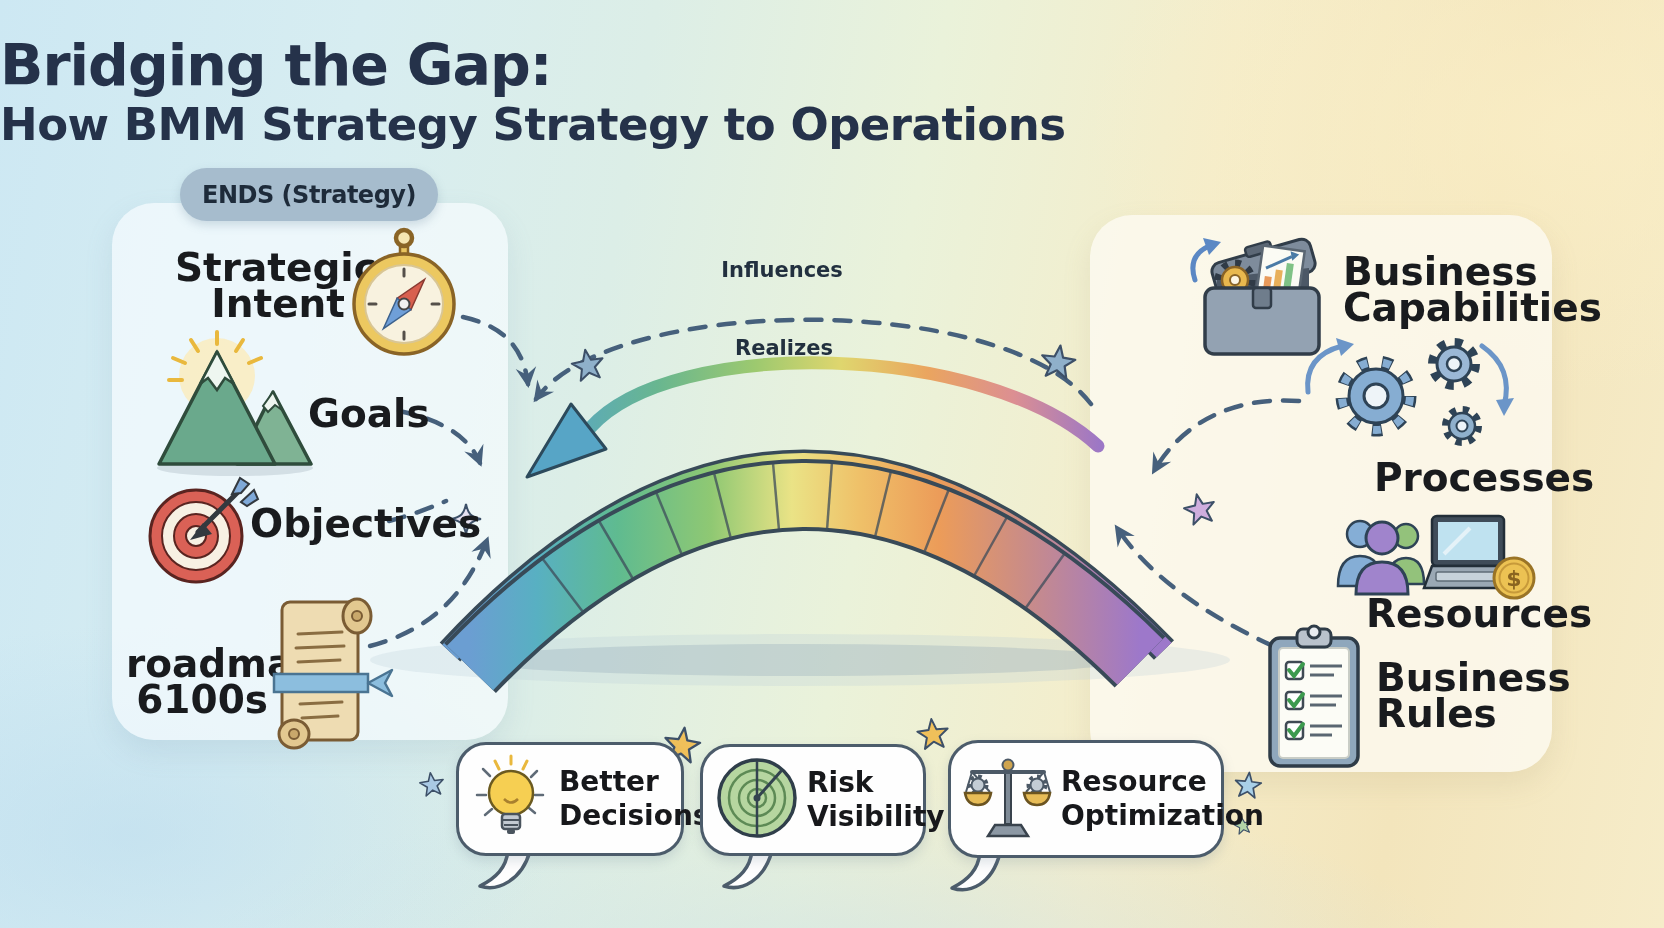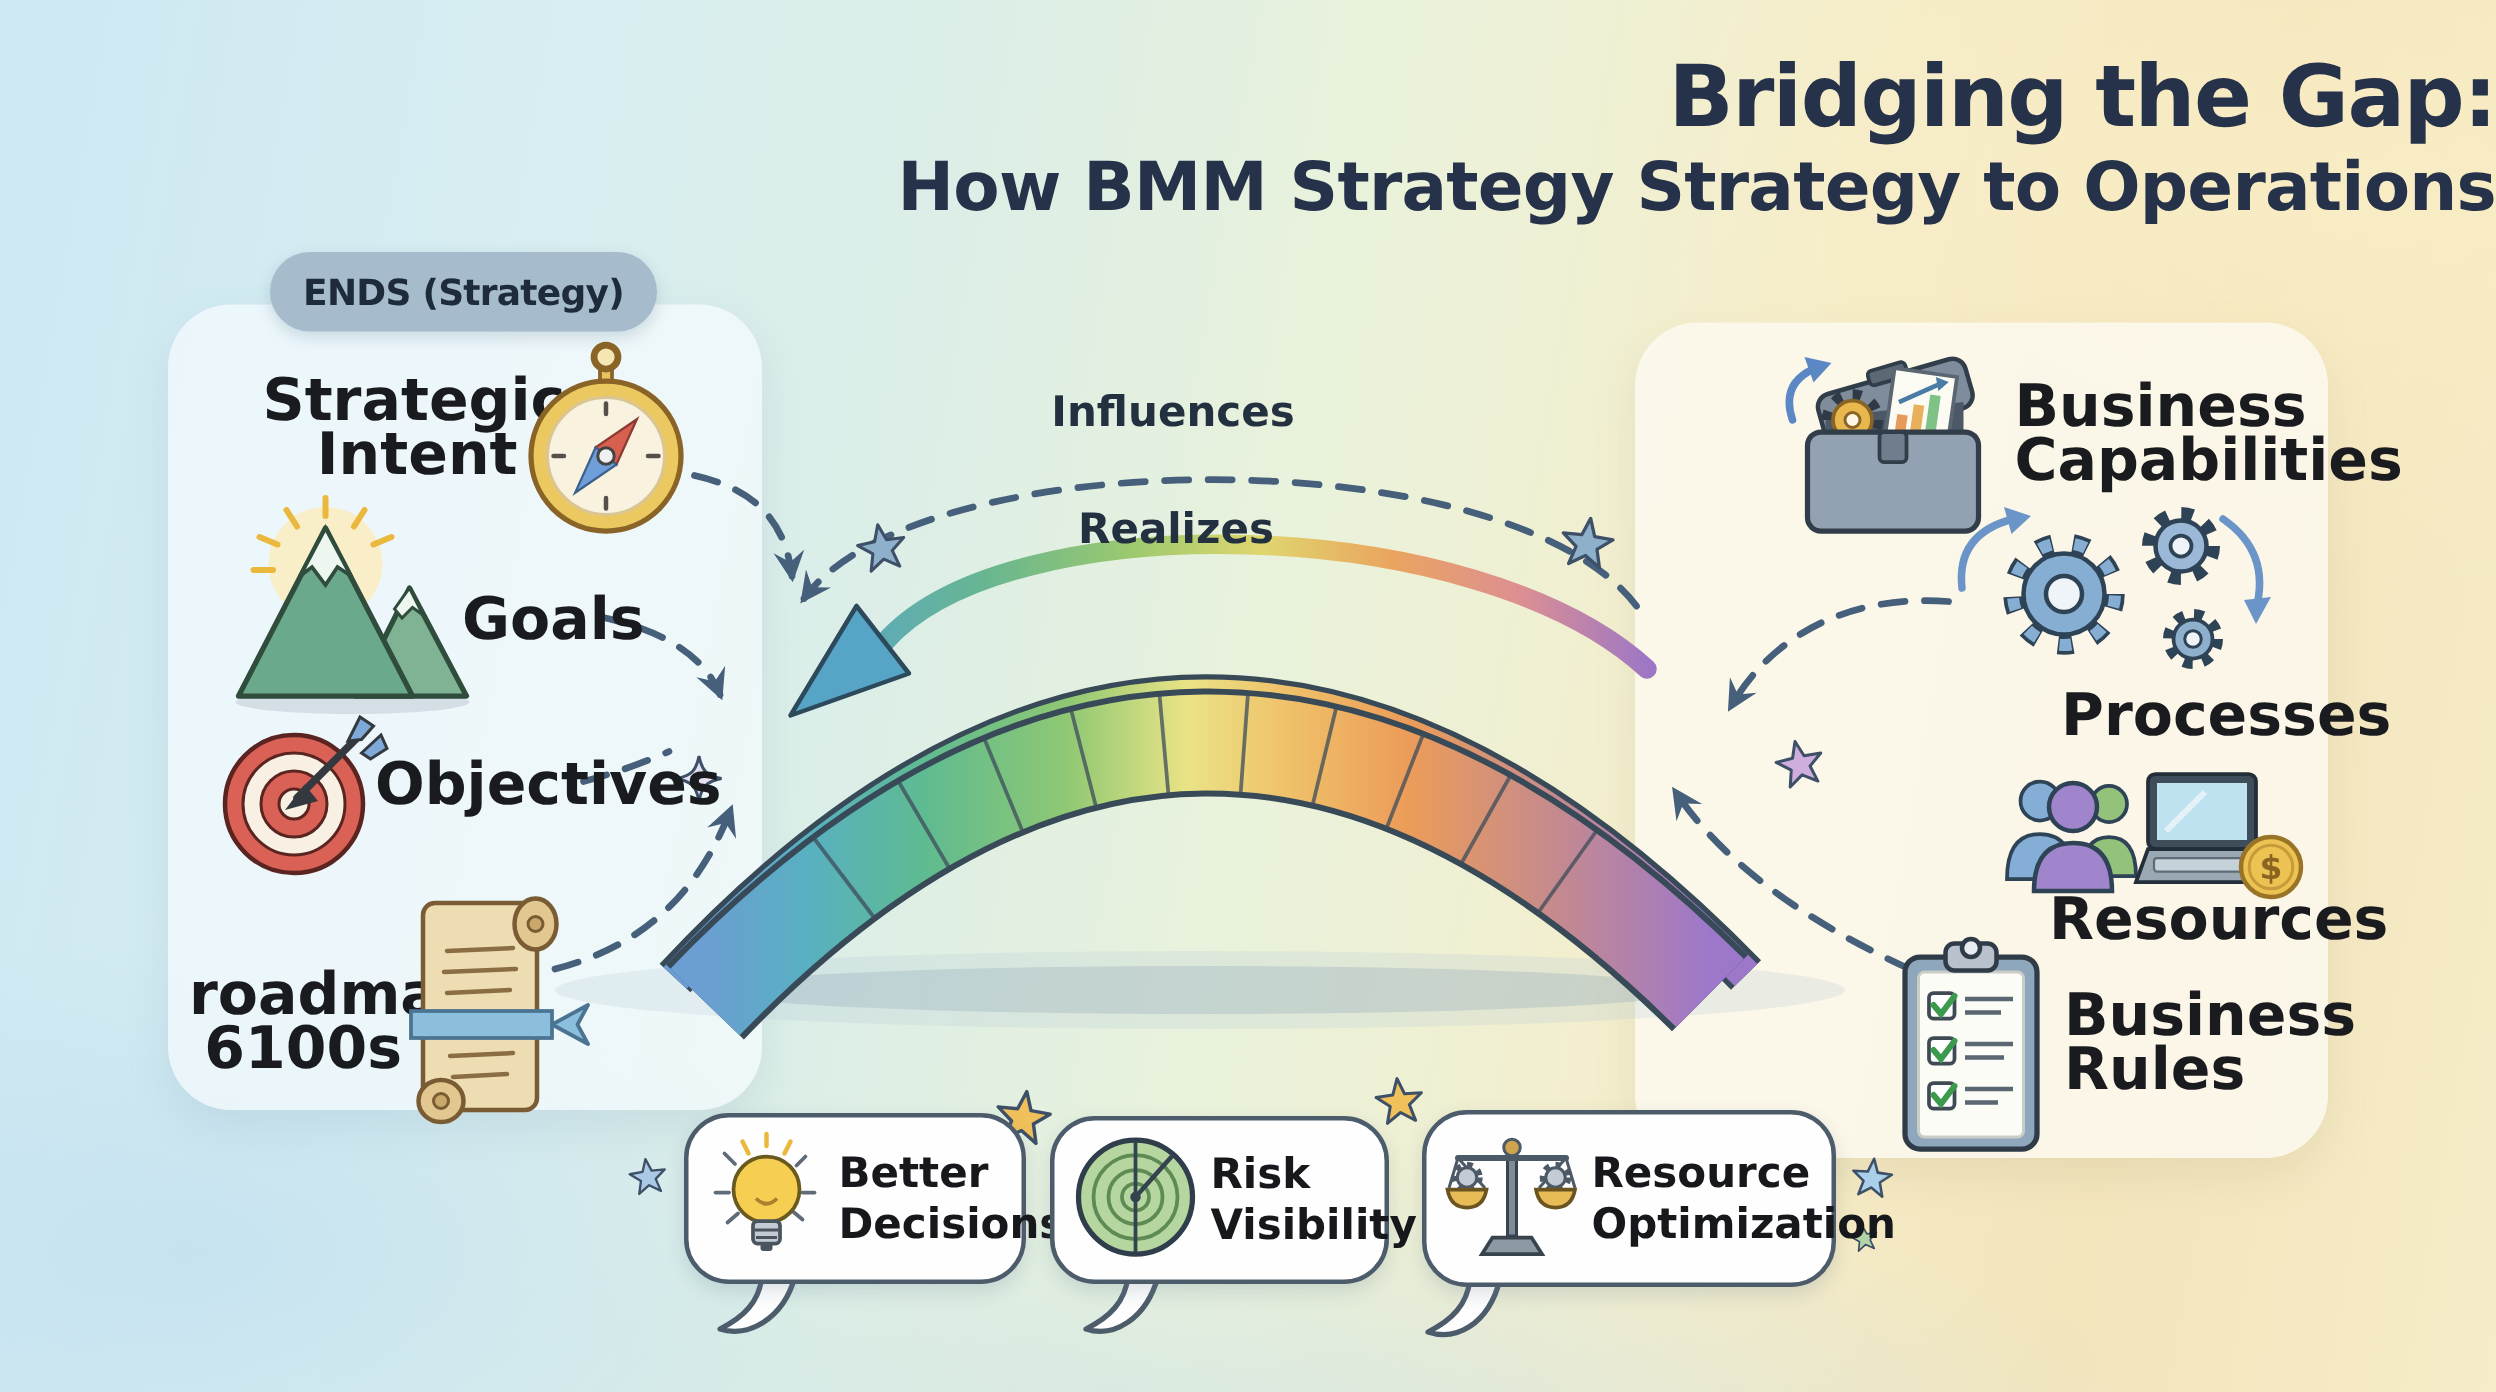--- a/index.html
+++ b/index.html
@@ -10,30 +10,30 @@
       radial-gradient(ellipse 600px 300px at 8% 90%, rgba(186,219,238,.55), transparent 70%),
       radial-gradient(ellipse 700px 380px at 94% 14%, rgba(250,238,198,.8), transparent 70%),
       radial-gradient(ellipse 900px 260px at 50% 104%, rgba(203,226,232,.6), transparent 70%),
       linear-gradient(100deg,#cde8f3 0%,#d7edf1 20%,#dceee7 36%,#eaf2da 52%,#f5edca 68%,#f3e5bc 84%,#f6ecc9 100%);
   }
   .panel{position:absolute;z-index:1;border-radius:42px;}
   .panel.ends{left:112px;top:203px;width:396px;height:537px;background:rgba(248,252,255,.68);box-shadow:0 12px 28px rgba(120,150,175,.16);}
   .panel.means{left:1090px;top:215px;width:462px;height:557px;background:rgba(253,250,241,.8);box-shadow:0 12px 28px rgba(160,150,110,.15);}
   .art{position:absolute;left:0;top:0;z-index:2;pointer-events:none;}
   .content{position:absolute;inset:0;z-index:3;}
-  .title-line{position:absolute;left:0;right:0;text-align:right;color:#25324a;font-weight:700;padding-left:28px;}
+  .title-line{position:absolute;left:0;right:0;text-align:left;color:#25324a;font-weight:700;}
   #title1{top:32px;font-size:57px;letter-spacing:-1px;}
   #title2{top:98px;font-size:45px;letter-spacing:-.5px;}
   .pill{position:absolute;display:flex;align-items:center;justify-content:center;
     background:#a6bccd;color:#1e2b3a;font-weight:700;border-radius:27px;font-size:24px;
     letter-spacing:-.5px;box-shadow:0 4px 10px rgba(110,140,160,.28);}
   #pill-ends{left:180px;top:168px;width:258px;height:53px;}
   #pill-means{left:1185px;top:170px;width:328px;height:54px;}
   .lbl{position:absolute;color:#191b1e;font-weight:700;font-size:39px;line-height:36px;white-space:pre-line;}
-  .center-lbl{position:absolute;color:#22303f;font-weight:700;font-size:28px;text-align:center;width:260px;white-space:pre-line;}
+  .center-lbl{position:absolute;color:#22303f;font-weight:700;font-size:21px;text-align:center;width:260px;white-space:pre-line;}
   .icon{position:absolute;}
   .bubble{position:absolute;display:flex;align-items:center;gap:8px;background:#fefefe;
     border:3.5px solid #4c5c6b;border-radius:30px;box-shadow:0 5px 12px rgba(110,130,150,.22);
     padding:0 10px 0 12px;box-sizing:border-box;}
   .blabel{color:#17181b;font-weight:700;font-size:28px;line-height:34px;white-space:pre-line;}
 </style>
 </head>
 <body>
 
 <div class="stage">

